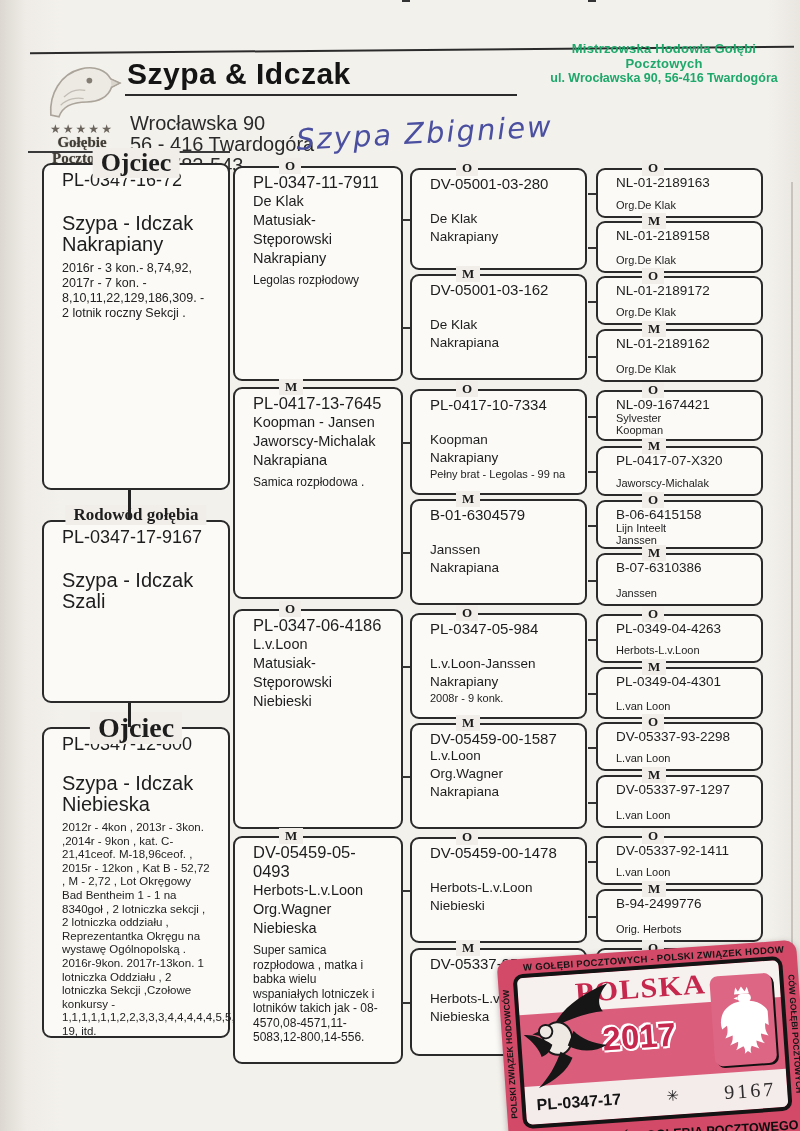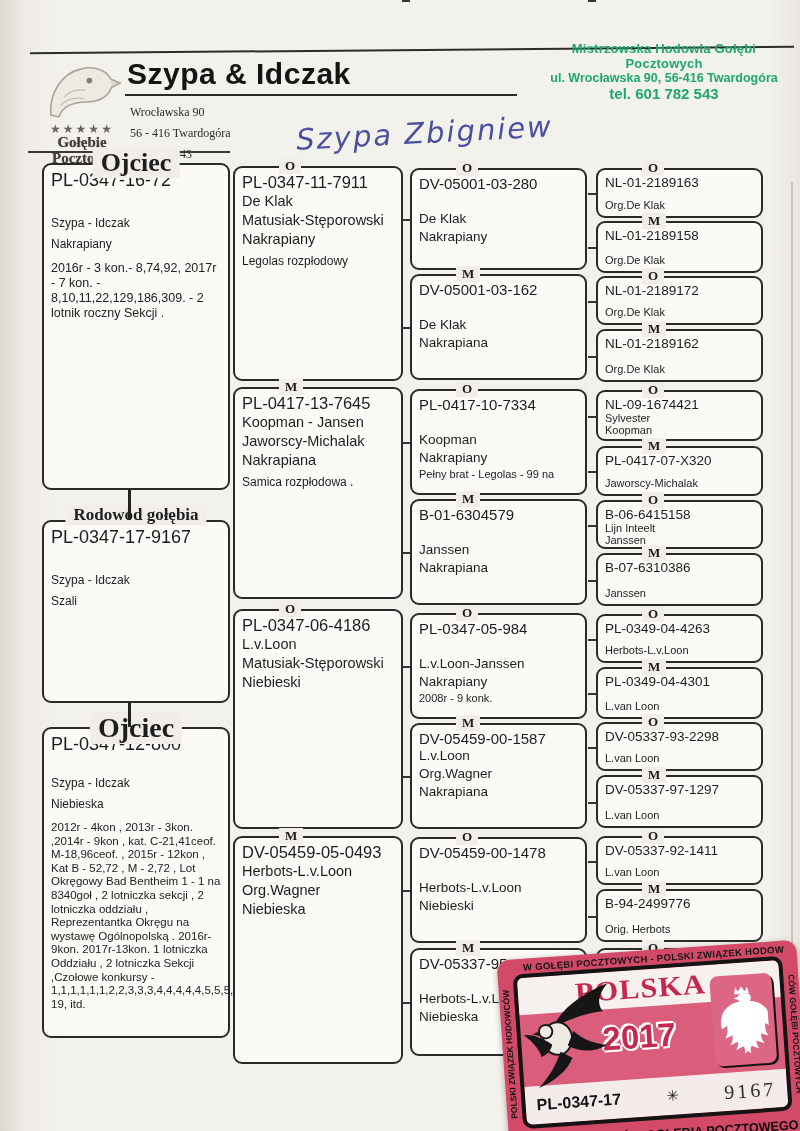--- a/index.html
+++ b/index.html
@@ -8,40 +8,40 @@
   #page{position:absolute;inset:0;background:linear-gradient(90deg,#dcd8d1 0,#efece7 26px,#f3f1ec 60px,#f3f1ec 96%,#e9e6e0 100%);}
   .edge-r{position:absolute;left:791px;top:182px;width:2px;height:810px;background:#b9b4ac;opacity:.7;}
 
   
   .rule1{position:absolute;left:30px;top:49px;width:764px;height:2px;background:#2b2b2b;transform:rotate(-.5deg);}
   .logo{position:absolute;left:32px;top:56px;width:100px;text-align:center;}
   .logo .stars{font-size:12px;letter-spacing:2px;color:#6a645c;line-height:10px;}
   .logo .lt{font-weight:bold;font-size:15px;color:#403c36;font-family:"Liberation Serif",serif;line-height:16px;text-shadow:0 0 1px #8d887e;}
   .brand{position:absolute;left:127px;top:57px;font-size:30px;font-weight:bold;color:#141414;letter-spacing:.5px;}
   .brand-u{position:absolute;left:125px;top:94px;width:392px;height:2px;background:#2b2b2b;}
-  .addr{position:absolute;left:130px;top:102px;font-size:12px;line-height:21px;color:#2a2a2a;font-family:Liberation Serif, serif;}
+  .addr{position:absolute;left:130px;top:113px;font-size:20px;line-height:21px;color:#2a2a2a;}
   .gstamp{position:absolute;left:536px;top:41px;width:256px;text-align:center;color:#1ea86b;}
   .gstamp .g1{font-size:13px;font-weight:bold;letter-spacing:.2px;}
   .gstamp .g2{font-size:14px;font-weight:bold;font-style:italic;font-family:"Liberation Serif",serif;}
   .gstamp .g3{font-size:12.5px;font-weight:bold;}
   .gstamp .g4{font-size:15px;font-weight:bold;}
   .hand{position:absolute;left:296px;top:116px;font-size:29px;font-style:italic;color:#4a4fa0;
         transform:rotate(-3deg);font-family:"DejaVu Sans",sans-serif;letter-spacing:2px;}
   .rule2{position:absolute;left:28px;top:151px;width:202px;height:2px;background:#3a3a3a;}
 
   
   .box{position:absolute;background:#fbfaf7;border:2px solid #2a2a2a;border-radius:9px;
-       box-sizing:border-box;padding:5px 7px;}
+       box-sizing:border-box;padding:5px 18px;}
   .sex{position:absolute;top:-10px;left:44px;background:#f1eee9;padding:0 6px;
        font-family:"Liberation Serif",serif;font-weight:bold;font-size:13px;color:#1a1a1a;}
   .g1label{position:absolute;top:-17px;left:50%;transform:translateX(-50%);background:#f1eee9;
        padding:0 8px;font-family:"Liberation Serif",serif;font-weight:bold;white-space:nowrap;}
   .ring1{font-size:18px;}
   .names{white-space:pre-line;}
-  .n1{font-size:12px;line-height:21px;margin-top:22px;}
+  .n1{font-size:20px;line-height:21px;margin-top:22px;}
   .note1{font-size:11.5px;line-height:13.6px;margin-top:6px;color:#222;}
   .ring2{font-size:16.5px;line-height:19px;}
   .n2{font-size:14.5px;line-height:19px;}
   .note2{font-size:12px;line-height:14.5px;margin-top:5px;}
   .ring3{font-size:15px;line-height:17px;}
   .n3{font-size:13.5px;line-height:18px;}
   .n3.gap{margin-top:18px;}
   .note3{font-size:11px;line-height:13px;margin-top:1px;}
   .g4{display:flex;flex-direction:column;justify-content:space-between;}
   .ring4{font-size:13.5px;}
@@ -100,21 +100,20 @@
 
   <div class="addr">
     <div>Wrocławska 90</div>
     <div>56 - 416  Twardogóra</div>
     <div>601-782-543</div>
   </div>
 
   <div class="gstamp">
     <div class="g1">Mistrzowska Hodowla Gołębi Pocztowych</div>
     <div class="g3">ul. Wrocławska 90, 56-416 Twardogóra</div>
-    <div class="g4">tel. 601 782 543</div>
   </div>
 
   <div class="hand">Szypa Zbigniew</div>
   <div class="rule2"></div>
 
   <div id="chart">
 
     <div class="box" style="left:42px;top:163px;width:188px;height:327px;">
       <div class="g1label" style="font-size:26px;">Ojciec</div>
       <div class="ring1">PL-0347-16-72</div>
@@ -163,20 +162,21 @@
       <div class="names n2">L.v.Loon
 Matusiak-Stęporowski
 Niebieski</div>
     </div>
     <div class="box g2box" style="left:233px;top:836px;width:170px;height:228px;">
       <div class="sex">M</div>
       <div class="ring2">DV-05459-05-0493</div>
       <div class="names n2">Herbots-L.v.Loon
 Org.Wagner
 Niebieska</div>
+      <div class="note2">Super samica rozpłodowa , matka i babka wielu wspaniałych lotniczek i lotników takich jak - 08-4570,08-4571,11-5083,12-800,14-556.</div>
     </div>
 
     <div class="box g3" style="left:410px;top:168px;width:177px;height:102px;">
       <div class="sex">O</div>
       <div class="ring3">DV-05001-03-280</div>
       <div class="names n3 gap">De Klak
 Nakrapiany</div>
     </div>
     <div class="box g3" style="left:410px;top:274px;width:177px;height:106px;">
       <div class="sex">M</div>

